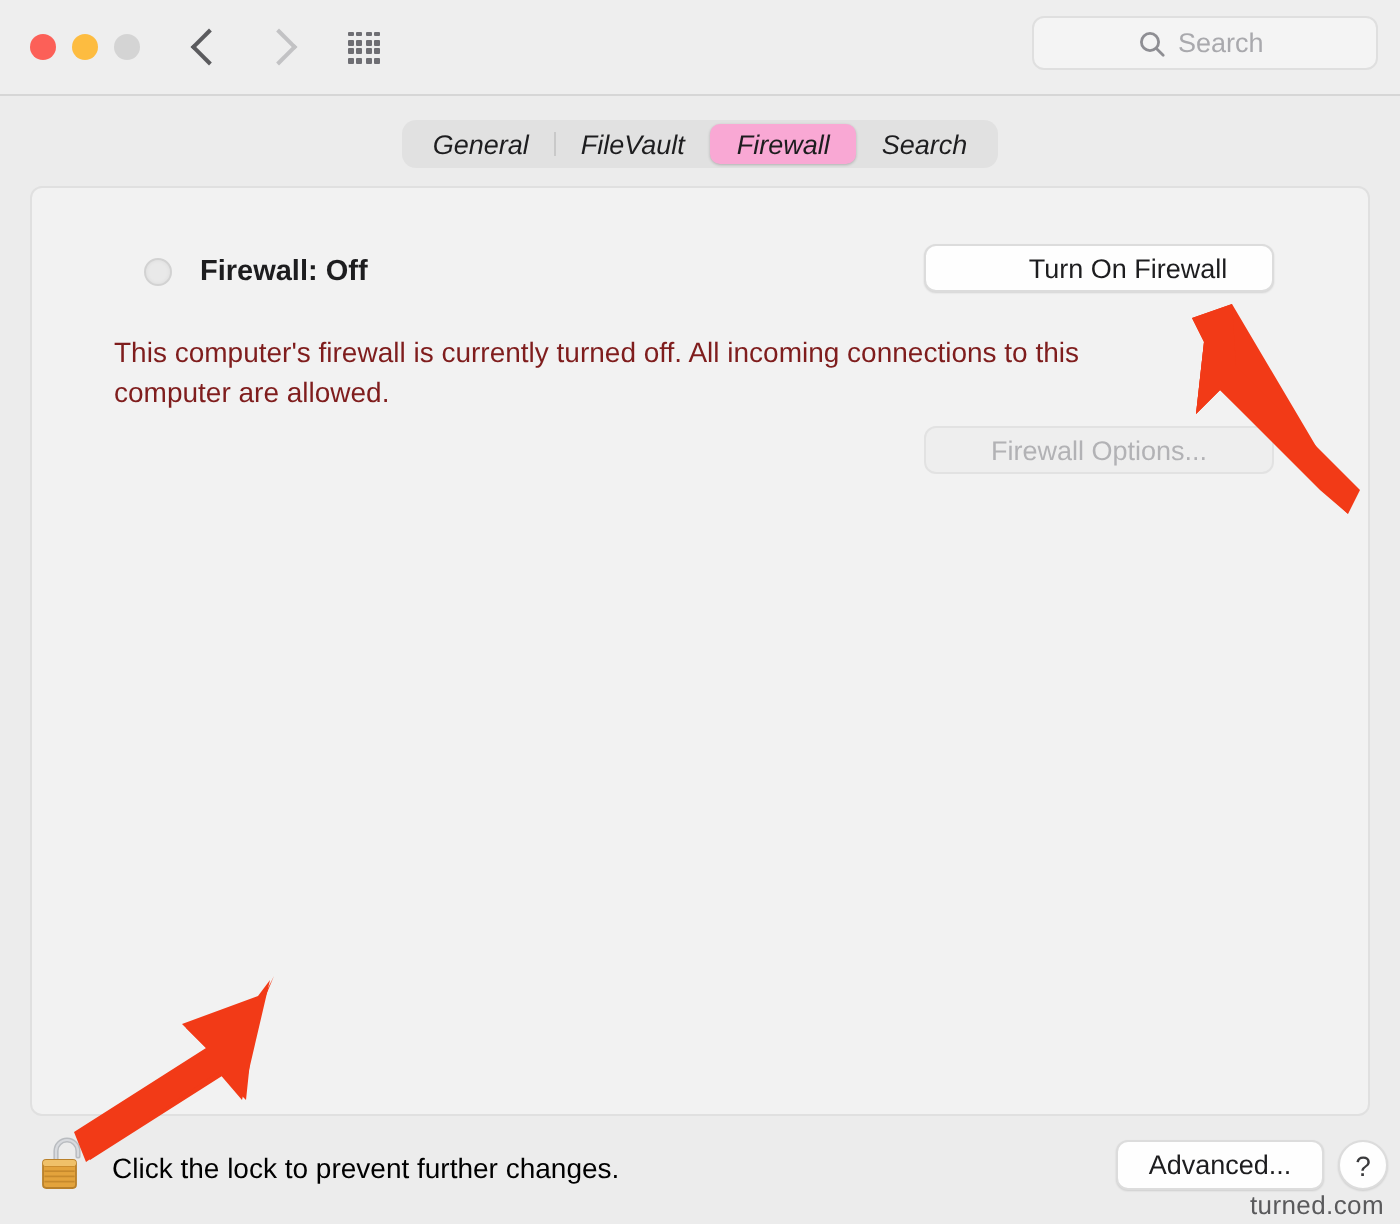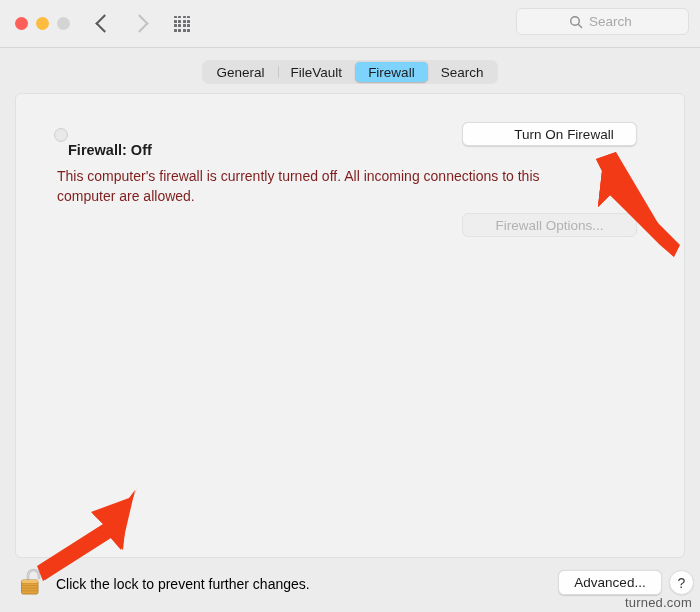--- a/index.html
+++ b/index.html
@@ -117,34 +117,35 @@
     justify-content: center;
   }
   .segmented {
     display: flex;
     align-items: flex-end;
     background: #e1e1e1;
     border-radius: 7px;
     padding: 2px;
     height: 24px;
     box-sizing: border-box;
+    font-style: italic;
   }
   .seg {
     position: relative;
     font-size: 13.5px;
     color: #1d1d1f;
     padding: 0 13px;
     height: 100%;
     display: flex;
     align-items: center;
     border-radius: 5px;
     white-space: nowrap;
   }
   .seg.sel {
-    background: #7dd3fc;
+    background: #f9a8d4;
     box-shadow: 0 0.5px 1.5px rgba(0,0,0,0.22);
   }
   .seg .divider {
     position: absolute;
     left: 0;
     top: 4px;
     bottom: 4px;
     width: 1px;
     background: #c9c9c9;
   }
@@ -155,24 +156,24 @@
     flex: 1 1 auto;
     background: #f2f2f2;
     border: 1px solid #e0e0e0;
     border-radius: 6px;
     position: relative;
     box-sizing: border-box;
   }
 
   .status-row {
     position: absolute;
-    left: 38px;
+    left: 56px;
     top: 34px;
     display: flex;
-    flex-direction: column;
+    align-items: center;
   }
   .status-dot {
     width: 12px;
     height: 12px;
     border-radius: 50%;
     background: #e9e9e9;
     border: 1px solid #d2d2d2;
     box-shadow: inset 0 0 2px rgba(0,0,0,0.06);
   }
   .status-text {

